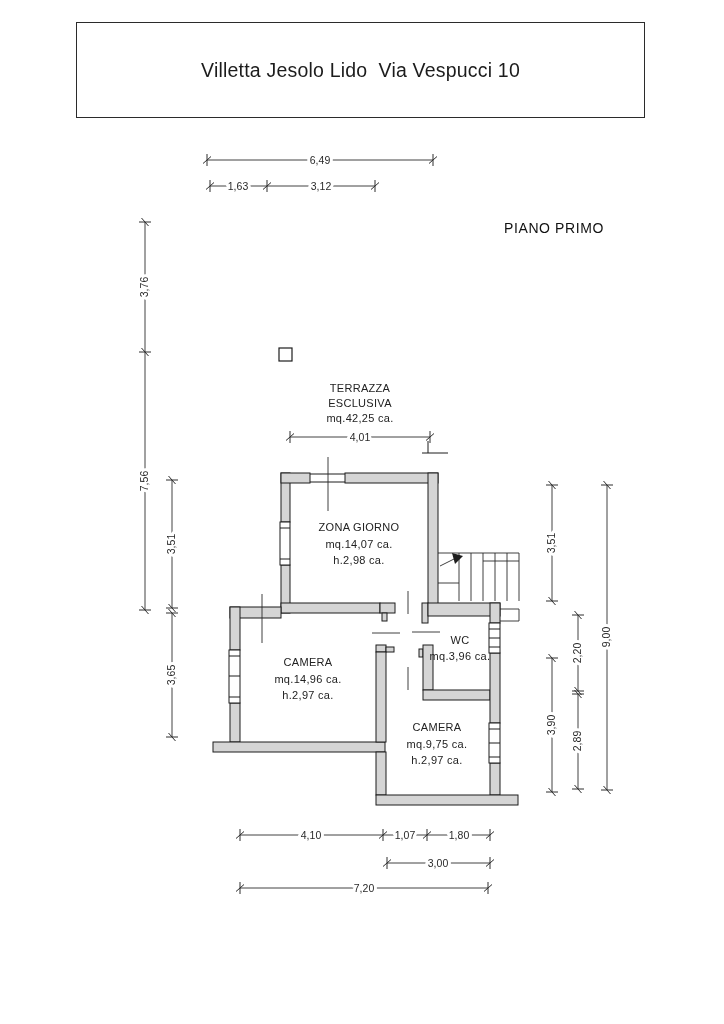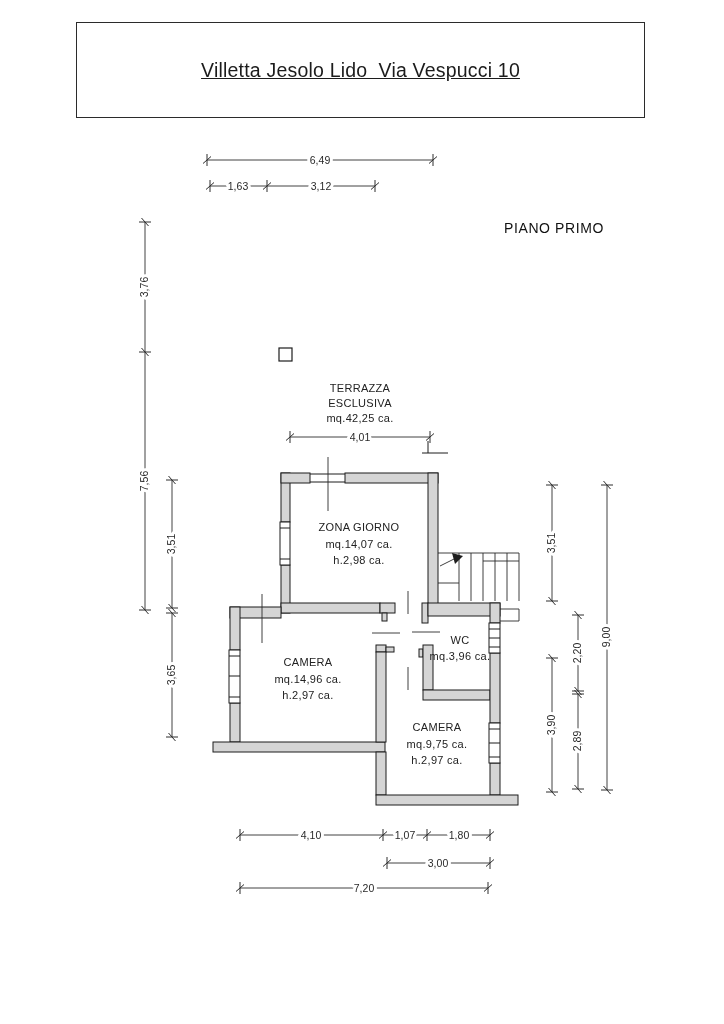--- a/index.html
+++ b/index.html
@@ -1,21 +1,21 @@
 <!DOCTYPE html>
 <html><head>
 <meta charset="utf-8">
 <style>
   html,body{margin:0;padding:0;background:#ffffff;}
   .page{position:relative;width:724px;height:1024px;background:#fff;overflow:hidden;
         font-family:"Liberation Sans",sans-serif;}
   .title-block{position:absolute;left:76px;top:22px;width:569px;height:96px;
         border:1.6px solid #2b2b2b;display:flex;align-items:center;justify-content:center;
         box-sizing:border-box;background:#fff;}
-  .title-block span{font-size:19.5px;color:#1c1c1c;white-space:pre;letter-spacing:.2px;text-decoration:underline;}
+  .title-block span{font-size:19.5px;color:#1c1c1c;white-space:pre;letter-spacing:.2px;}
   svg{position:absolute;left:0;top:0;}
   .wall{fill:#d5d5d5;stroke:#1d1d1d;stroke-width:1;}
   .win{fill:#ffffff;stroke:#1d1d1d;stroke-width:1;}
   .thin{stroke:#1d1d1d;stroke-width:1;fill:none;}
   .hair{stroke:#2a2a2a;stroke-width:0.9;fill:none;}
   .dim{stroke:#2e2e2e;stroke-width:0.9;fill:none;}
   .dimtext{font-family:"Liberation Sans",sans-serif;font-size:10.5px;fill:#2a2a2a;
         text-anchor:middle;paint-order:stroke;stroke:#ffffff;stroke-width:6px;stroke-linejoin:round;}
   .roomtext{font-family:"Liberation Sans",sans-serif;font-size:11px;fill:#222;
         text-anchor:middle;letter-spacing:.3px;}

